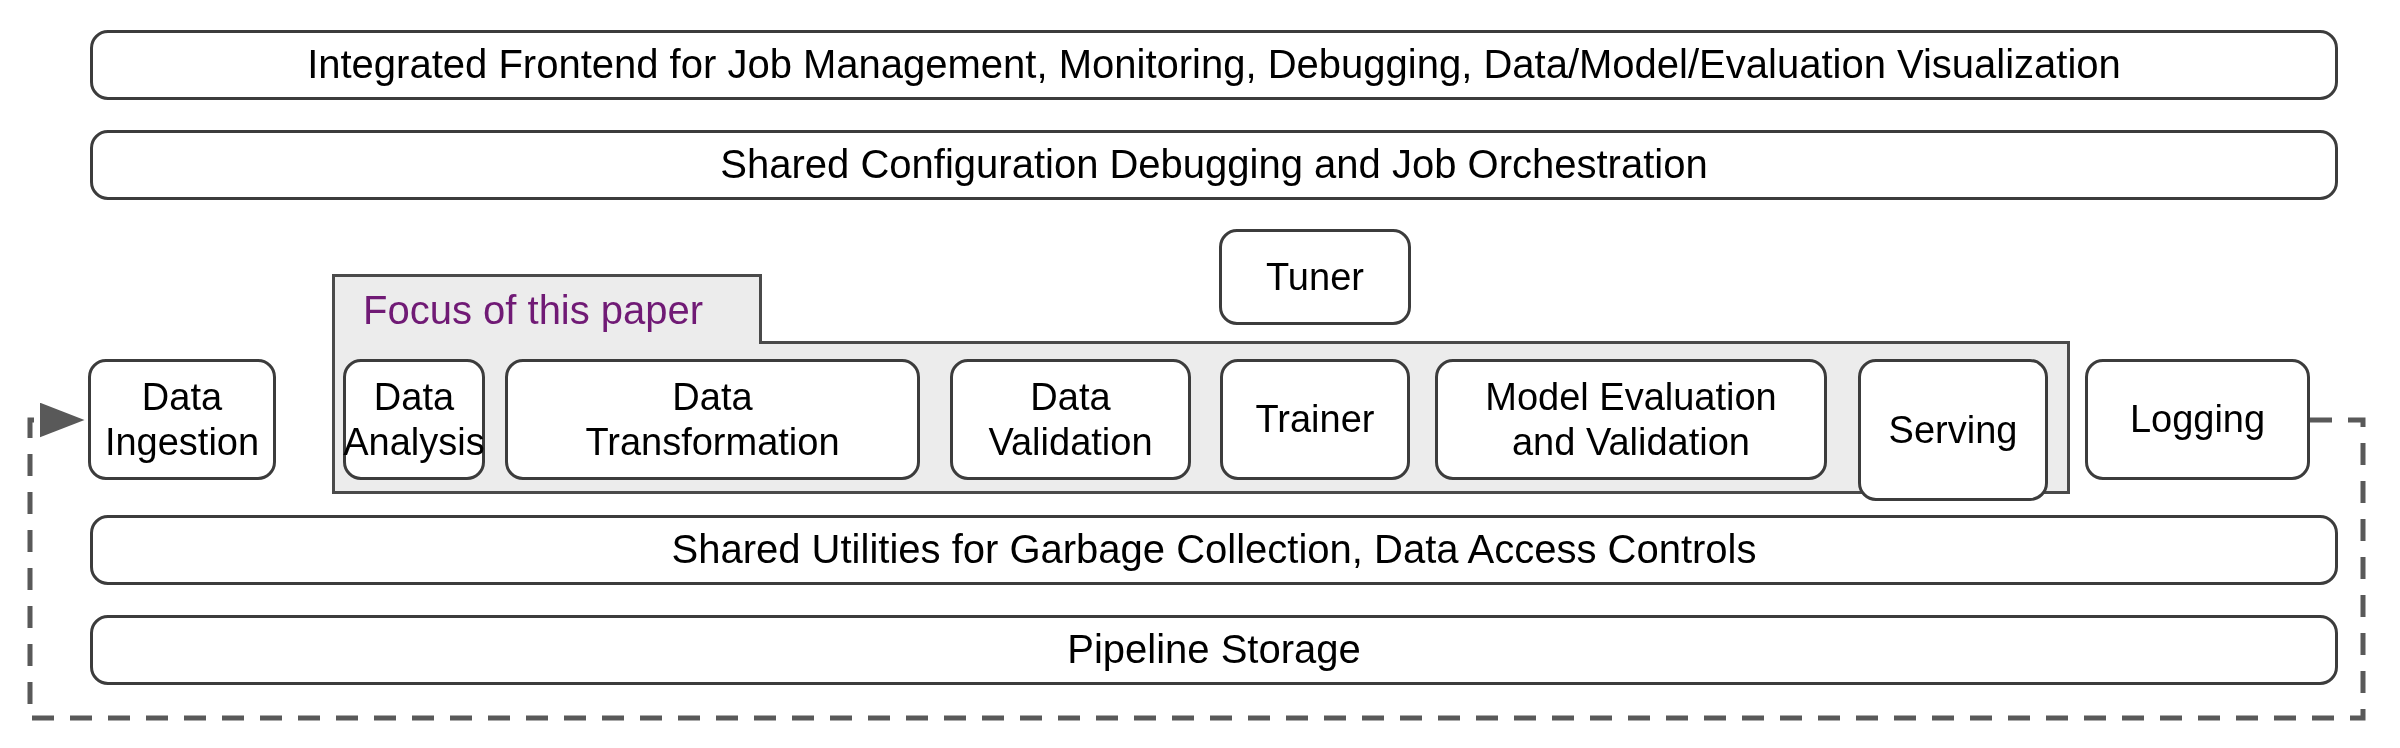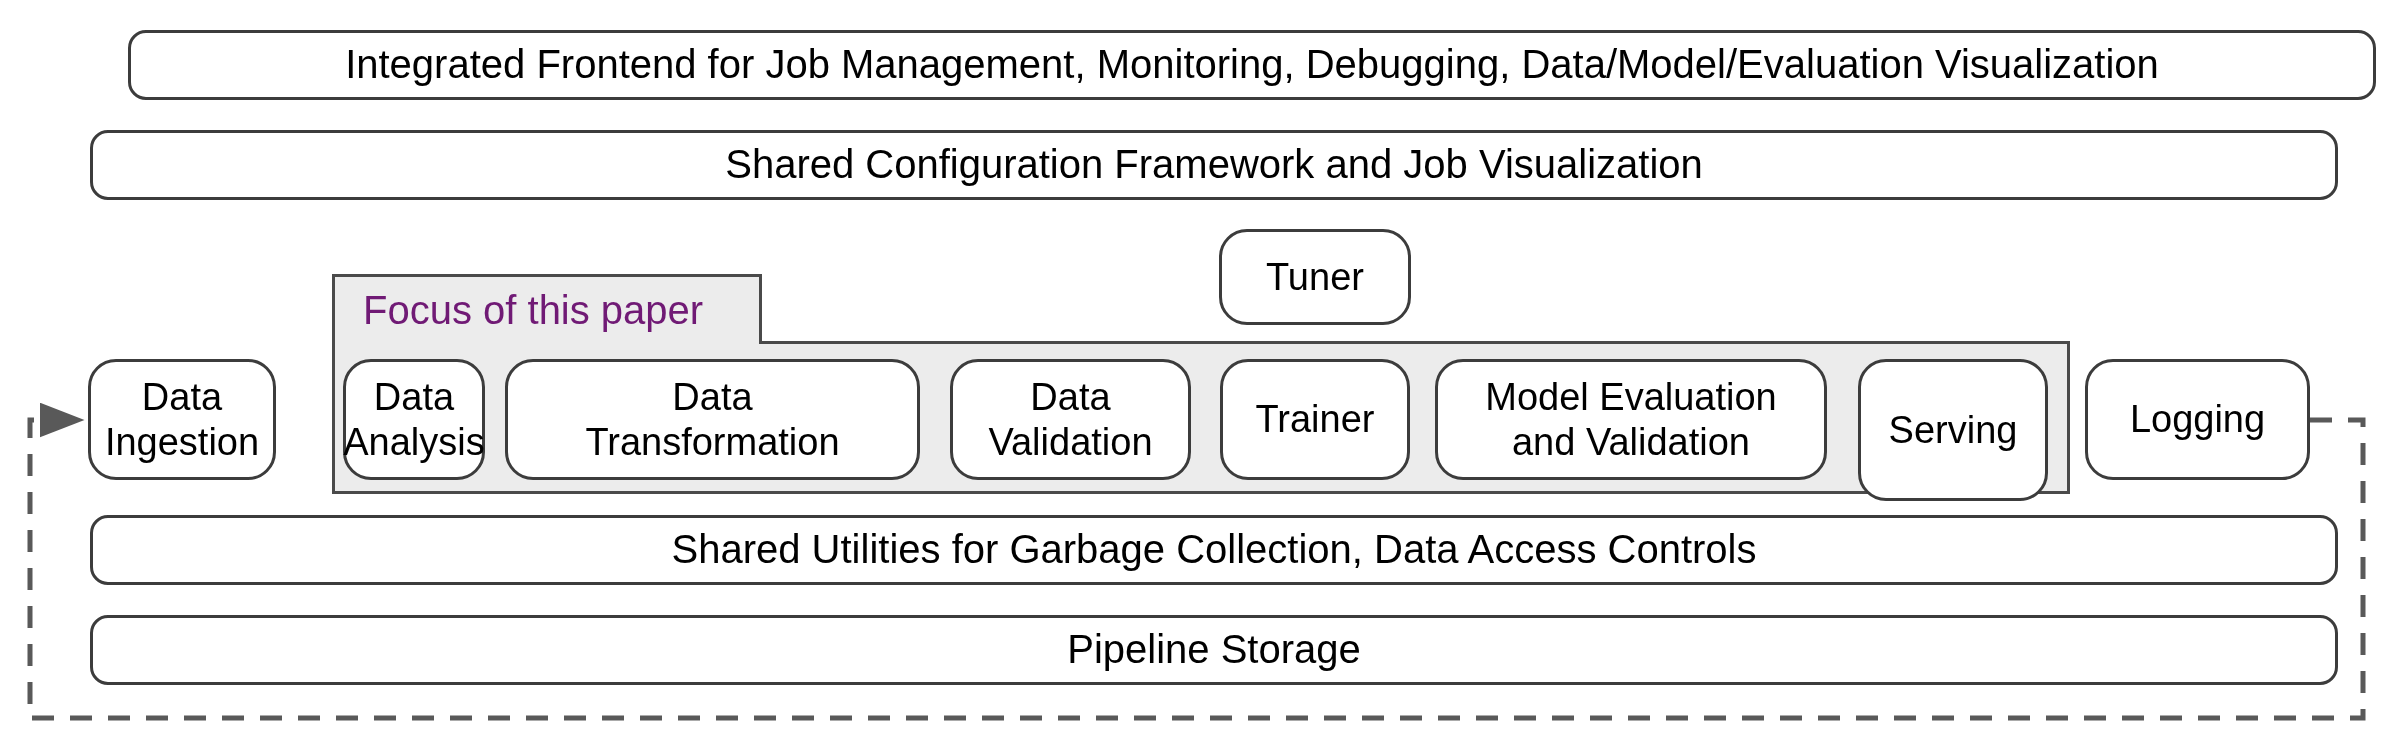--- a/index.html
+++ b/index.html
@@ -37,21 +37,21 @@
 
   
   .layer-bar {
     font-size: 40px;
     border-radius: 18px;
   }
 
   
   .component-box {
     font-size: 38px;
-    border-radius: 28px;
+    border-radius: 18px;
     padding: 0 10px;
   }
   .component-box .label {
     display: block;
     white-space: pre-line;
   }
 
   
   #focus-group {
     position: absolute;
@@ -86,26 +86,26 @@
     width: 2400px;
     height: 748px;
     pointer-events: none;
   }
 </style>
 </head>
 <body>
 
 <div id="diagram-root">
 
-  <div class="rbox layer-bar" id="bar-integrated-frontend" style="left:90px; top:30px; width:2248px; height:70px;margin-left:38px;">
+  <div class="rbox layer-bar" id="bar-integrated-frontend" style="left:90px; top:30px; width:2248px; height:70px;">
     <span class="label">Integrated Frontend for Job Management, Monitoring, Debugging, Data/Model/Evaluation Visualization</span>
   </div>
 
   <div class="rbox layer-bar" id="bar-shared-configuration" style="left:90px; top:130px; width:2248px; height:70px;">
-    <span class="label">Shared Configuration Framework and Job Visualization</span>
+    <span class="label">Shared Configuration Debugging and Job Orchestration</span>
   </div>
 
   <div class="rbox component-box" id="box-tuner" style="left:1219px; top:229px; width:192px; height:96px;">
     <span class="label">Tuner</span>
   </div>
 
   <div id="focus-group" style="left:332px; top:341px; width:1738px; height:153px;"></div>
 
   <div id="focus-tab" style="left:332px; top:274px; width:430px; height:70px;">
     <span>Focus of this paper</span>

